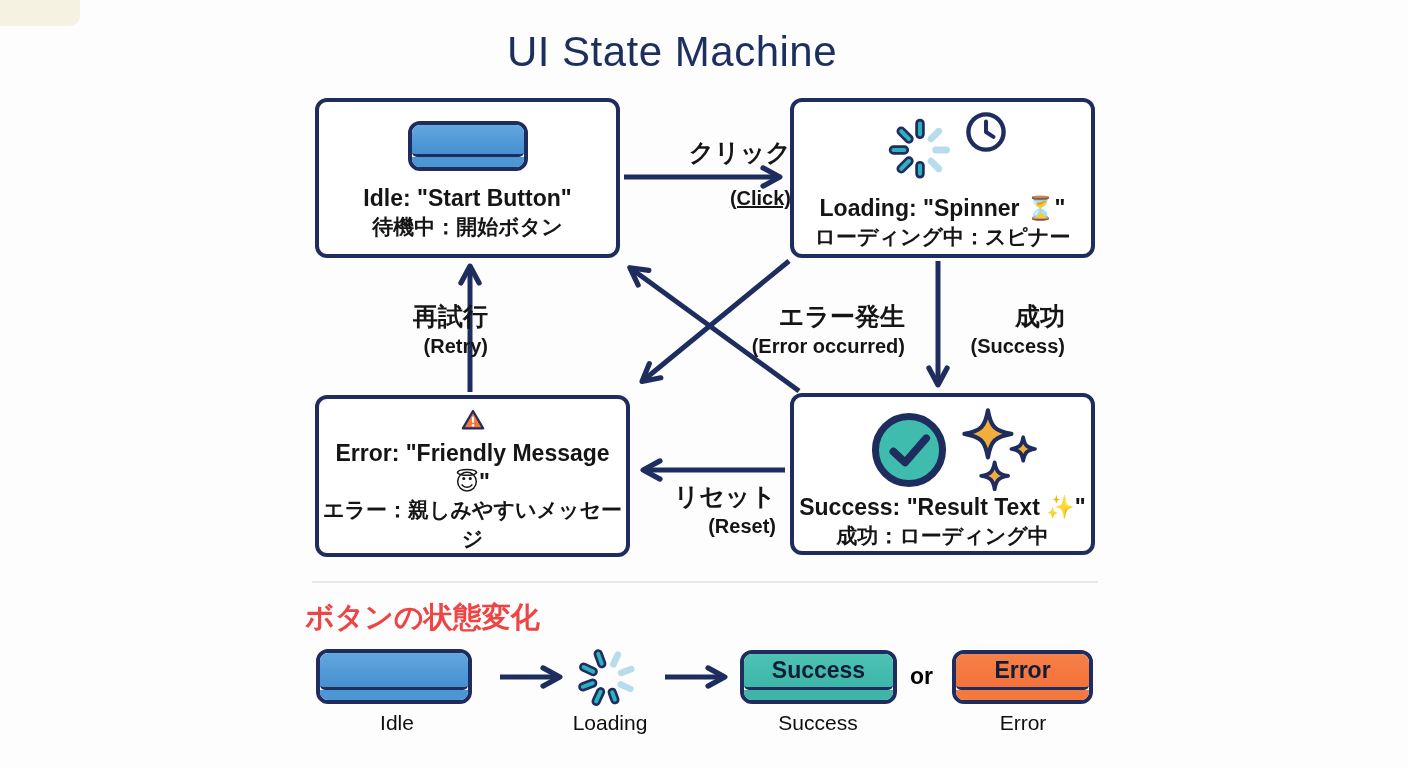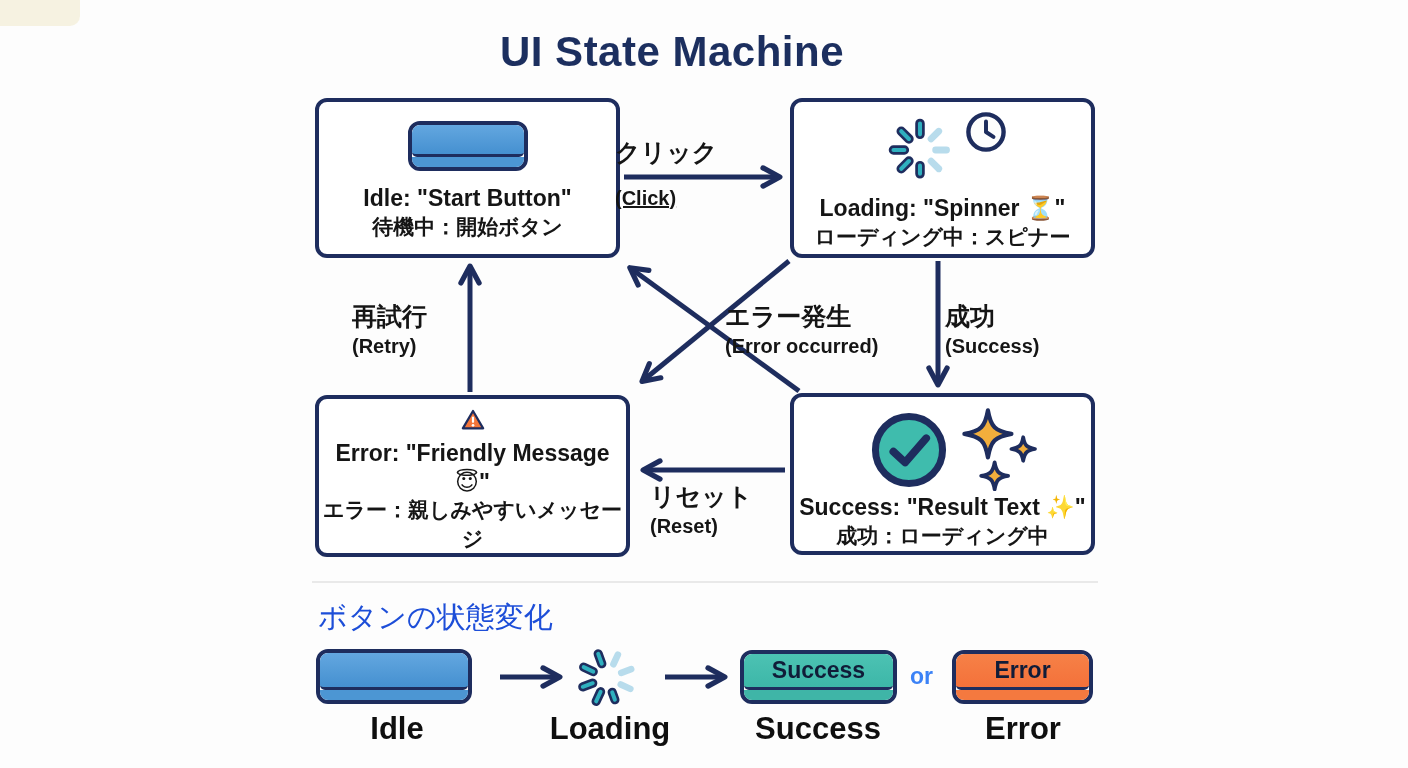--- a/index.html
+++ b/index.html
@@ -9,21 +9,21 @@
   }
   *{margin:0;padding:0;box-sizing:border-box;}
   html,body{width:1408px;height:768px;background:var(--bg);
     font-family:"Liberation Sans","DejaVu Sans",sans-serif;}
   #stage{position:relative;width:1408px;height:768px;overflow:hidden;background:var(--bg);}
 
   .corner-artifact{position:absolute;left:0;top:0;width:80px;height:26px;
     background:#f3ecd2;opacity:.65;border-radius:0 0 10px 0;}
 
   .title{position:absolute;left:0;top:28px;width:1304px;text-align:center;
-    font-size:42px;font-weight:700;color:#1c2f5f;letter-spacing:.5px;padding-left:40px;}
+    font-size:42px;font-weight:400;color:#1c2f5f;letter-spacing:.5px;padding-left:40px;}
 
   
   .state-box{position:absolute;background:#fff;border:4px solid var(--navy);
     border-radius:12px;display:flex;flex-direction:column;align-items:center;}
   .box-en{font-size:23px;font-weight:700;color:var(--ink);line-height:1.25;text-align:center;}
   .box-ja{font-size:21px;font-weight:700;color:var(--ink);line-height:1.35;text-align:center;}
 
   
   .btn3d{position:relative;border:4px solid var(--navy);border-radius:12px;overflow:hidden;}
   .btn3d .face{position:absolute;left:0;right:0;top:0;bottom:10px;
@@ -32,29 +32,29 @@
     font-size:23px;font-weight:700;color:#101c38;}
   .btn3d .lip{position:absolute;left:0;right:0;bottom:0;height:10px;}
   .btn-blue .face{background:linear-gradient(#63a7e0,#4590d0);}
   .btn-blue .lip{background:#4c96d3;}
   .btn-teal .face{background:linear-gradient(#4cc2b3,#3db7a8);}
   .btn-teal .lip{background:#3fb5a7;}
   .btn-orange .face{background:linear-gradient(#f68147,#f4713a);}
   .btn-orange .lip{background:#f4793f;}
 
   
-  .tlabel{position:absolute;text-align:left;color:var(--ink);font-weight:700;}
+  .tlabel{position:absolute;text-align:right;color:var(--ink);font-weight:700;}
   .tlabel .ja{font-size:25px;display:block;}
   .tlabel .en{font-size:20px;display:block;margin-top:2px;}
 
   .divider{position:absolute;left:312px;top:581px;width:786px;height:2px;background:#e9e9e9;}
 
-  .legend-heading{position:absolute;left:318px;top:598px;font-size:29px;font-weight:400;color:#1d4ed8;}
-  .legend-label{position:absolute;text-align:center;font-size:31px;font-weight:700;color:#0f0f0f;}
-  .or-label{position:absolute;font-size:23px;font-weight:700;color:#3b82f6;}
+  .legend-heading{position:absolute;left:305px;top:598px;font-size:29px;font-weight:700;color:#ef4444;}
+  .legend-label{position:absolute;text-align:center;font-size:21px;font-weight:400;color:#0f0f0f;}
+  .or-label{position:absolute;font-size:23px;font-weight:700;color:#000000;}
 
   svg.overlay{position:absolute;left:0;top:0;pointer-events:none;}
 </style>
 </head>
 <body>
 
 <div id="stage">
 
   <div class="corner-artifact"></div>
 

